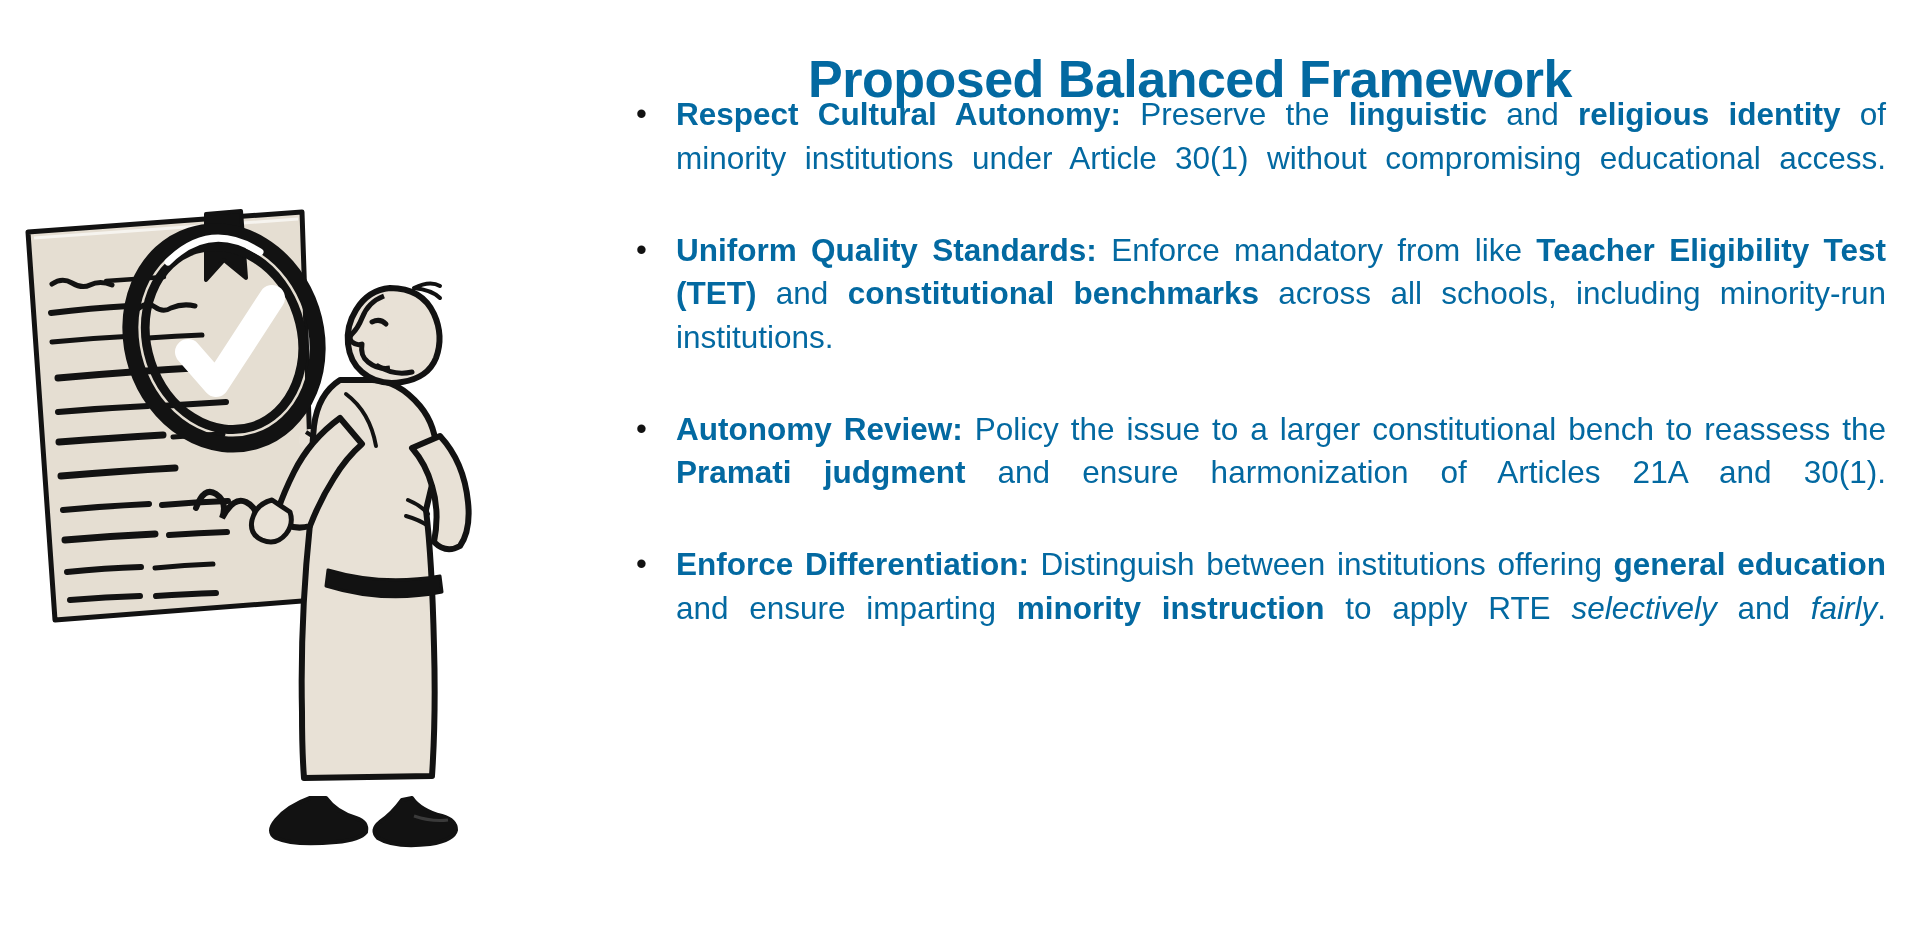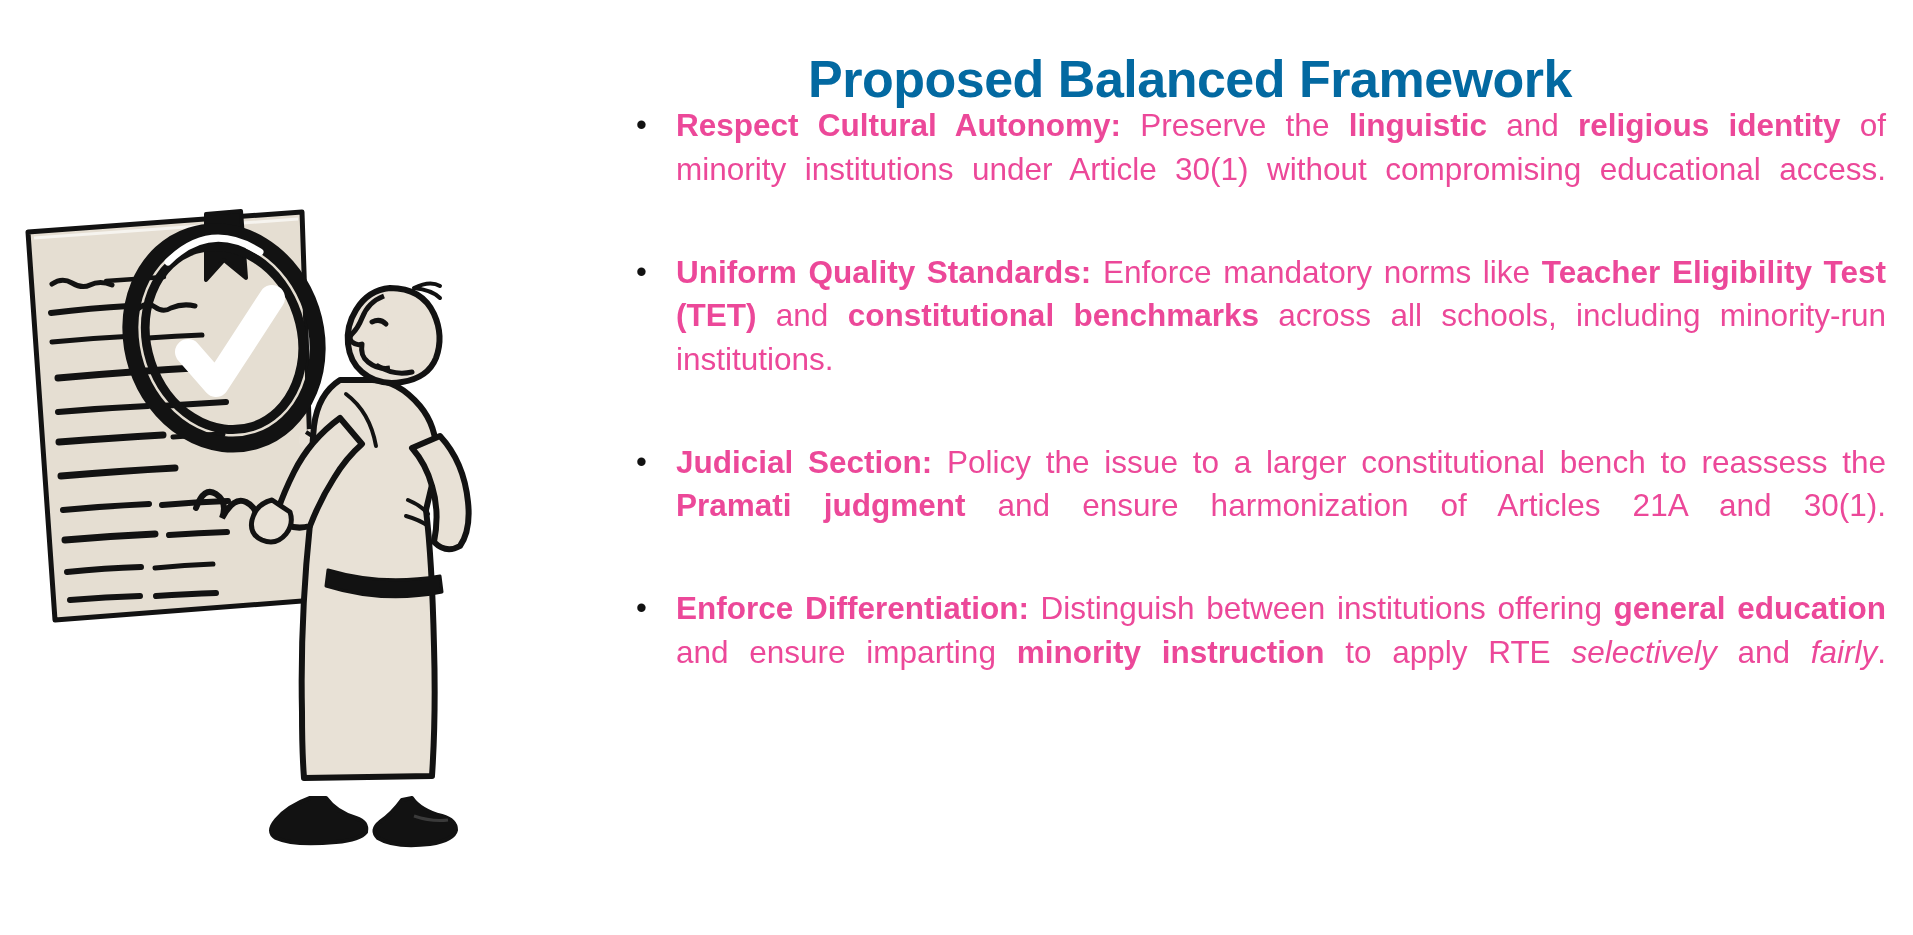--- a/index.html
+++ b/index.html
@@ -62,26 +62,26 @@
     width: 1258px;
   }
   ul.framework {
     list-style: none;
     margin: 0;
     padding: 0;
   }
   ul.framework > li {
     position: relative;
     padding-left: 48px;
-    margin: 16px 0 3px 0;
+    margin: 5px 0 3px 0;
     font-size: 31.5px;
     line-height: 43.5px;
     text-align: justify;
     text-justify: inter-word;
-    color: #ec4899;
+    color: #0369a1;
     font-family: "Liberation Sans", sans-serif;
     font-weight: 400;
   }
   ul.framework > li::before {
     content: "\2022";
     position: absolute;
     left: 8px;
     top: -1px;
     font-size: 31px;
     line-height: 43.5px;
@@ -242,24 +242,24 @@
 
     </svg>
   </div>
 
   <div id="content" style="color: rgb(17, 17, 17);">
     <ul class="framework">
       <li>
         <p><span class="lead">Respect Cultural Autonomy:</span><span> Preserve the </span><b>linguistic</b><span> and </span><b>religious identity</b><span> of minority institutions under Article 30(1) without compromising educational access.</span></p>
       </li>
       <li>
-        <p><span class="lead">Uniform Quality Standards:</span><span> Enforce mandatory norms like </span><b>Teacher Eligibility Test (TET)</b><span> and </span><b>constitutional benchmarks</b><span> across all schools, including minority-run institutions.</span></p>
-      </li>
-      <li>
-        <p><span class="lead">Judicial Section:</span><span> Policy the issue to a larger constitutional bench to reassess the </span><b>Pramati judgment</b><span> and ensure harmonization of Articles 21A and 30(1).</span></p>
+        <p><span class="lead">Uniform Quality Standards:</span><span> Enforce mandatory from like </span><b>Teacher Eligibility Test (TET)</b><span> and </span><b>constitutional benchmarks</b><span> across all schools, including minority-run institutions.</span></p>
+      </li>
+      <li>
+        <p><span class="lead">Autonomy Review:</span><span> Policy the issue to a larger constitutional bench to reassess the </span><b>Pramati judgment</b><span> and ensure harmonization of Articles 21A and 30(1).</span></p>
       </li>
       <li>
         <p><span class="lead">Enforce Differentiation:</span><span> Distinguish between institutions offering </span><b>general education</b><span> and ensure imparting </span><b>minority instruction</b><span> to apply RTE </span><i>selectively</i><span> and </span><i>fairly</i><span>.</span></p>
       </li>
     </ul>
   </div>
 
 </div>
 
 </body></html>

